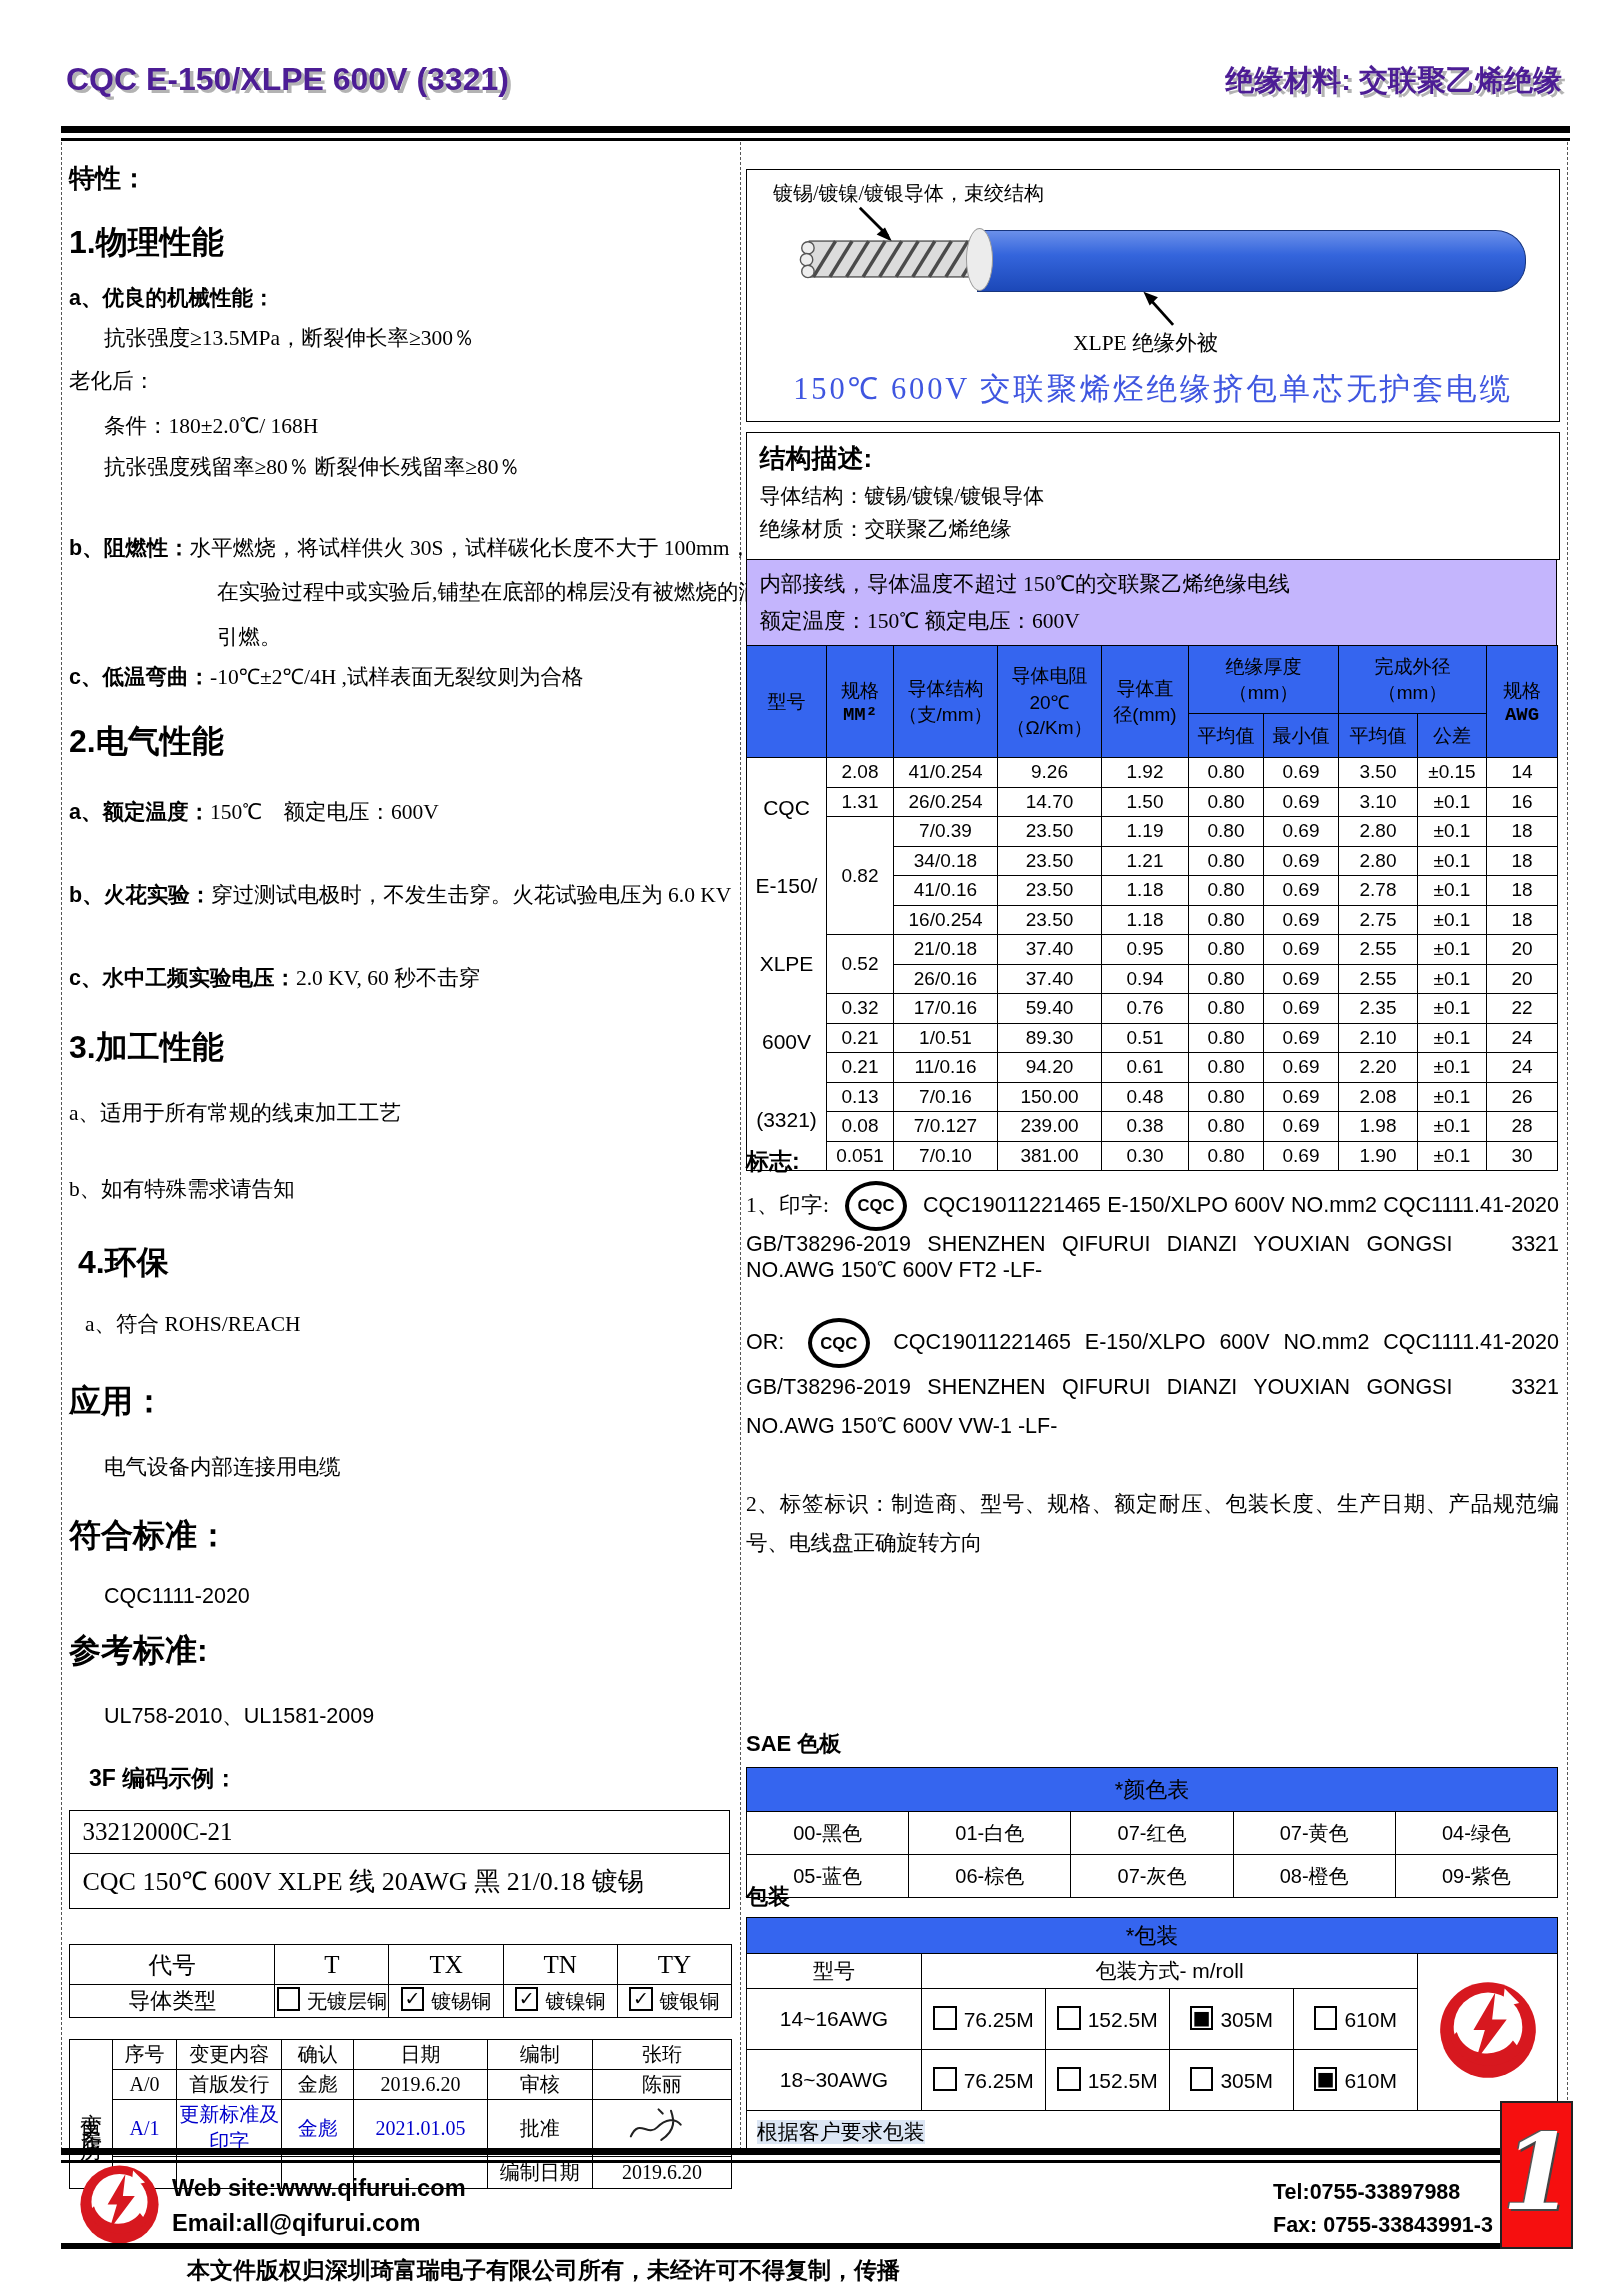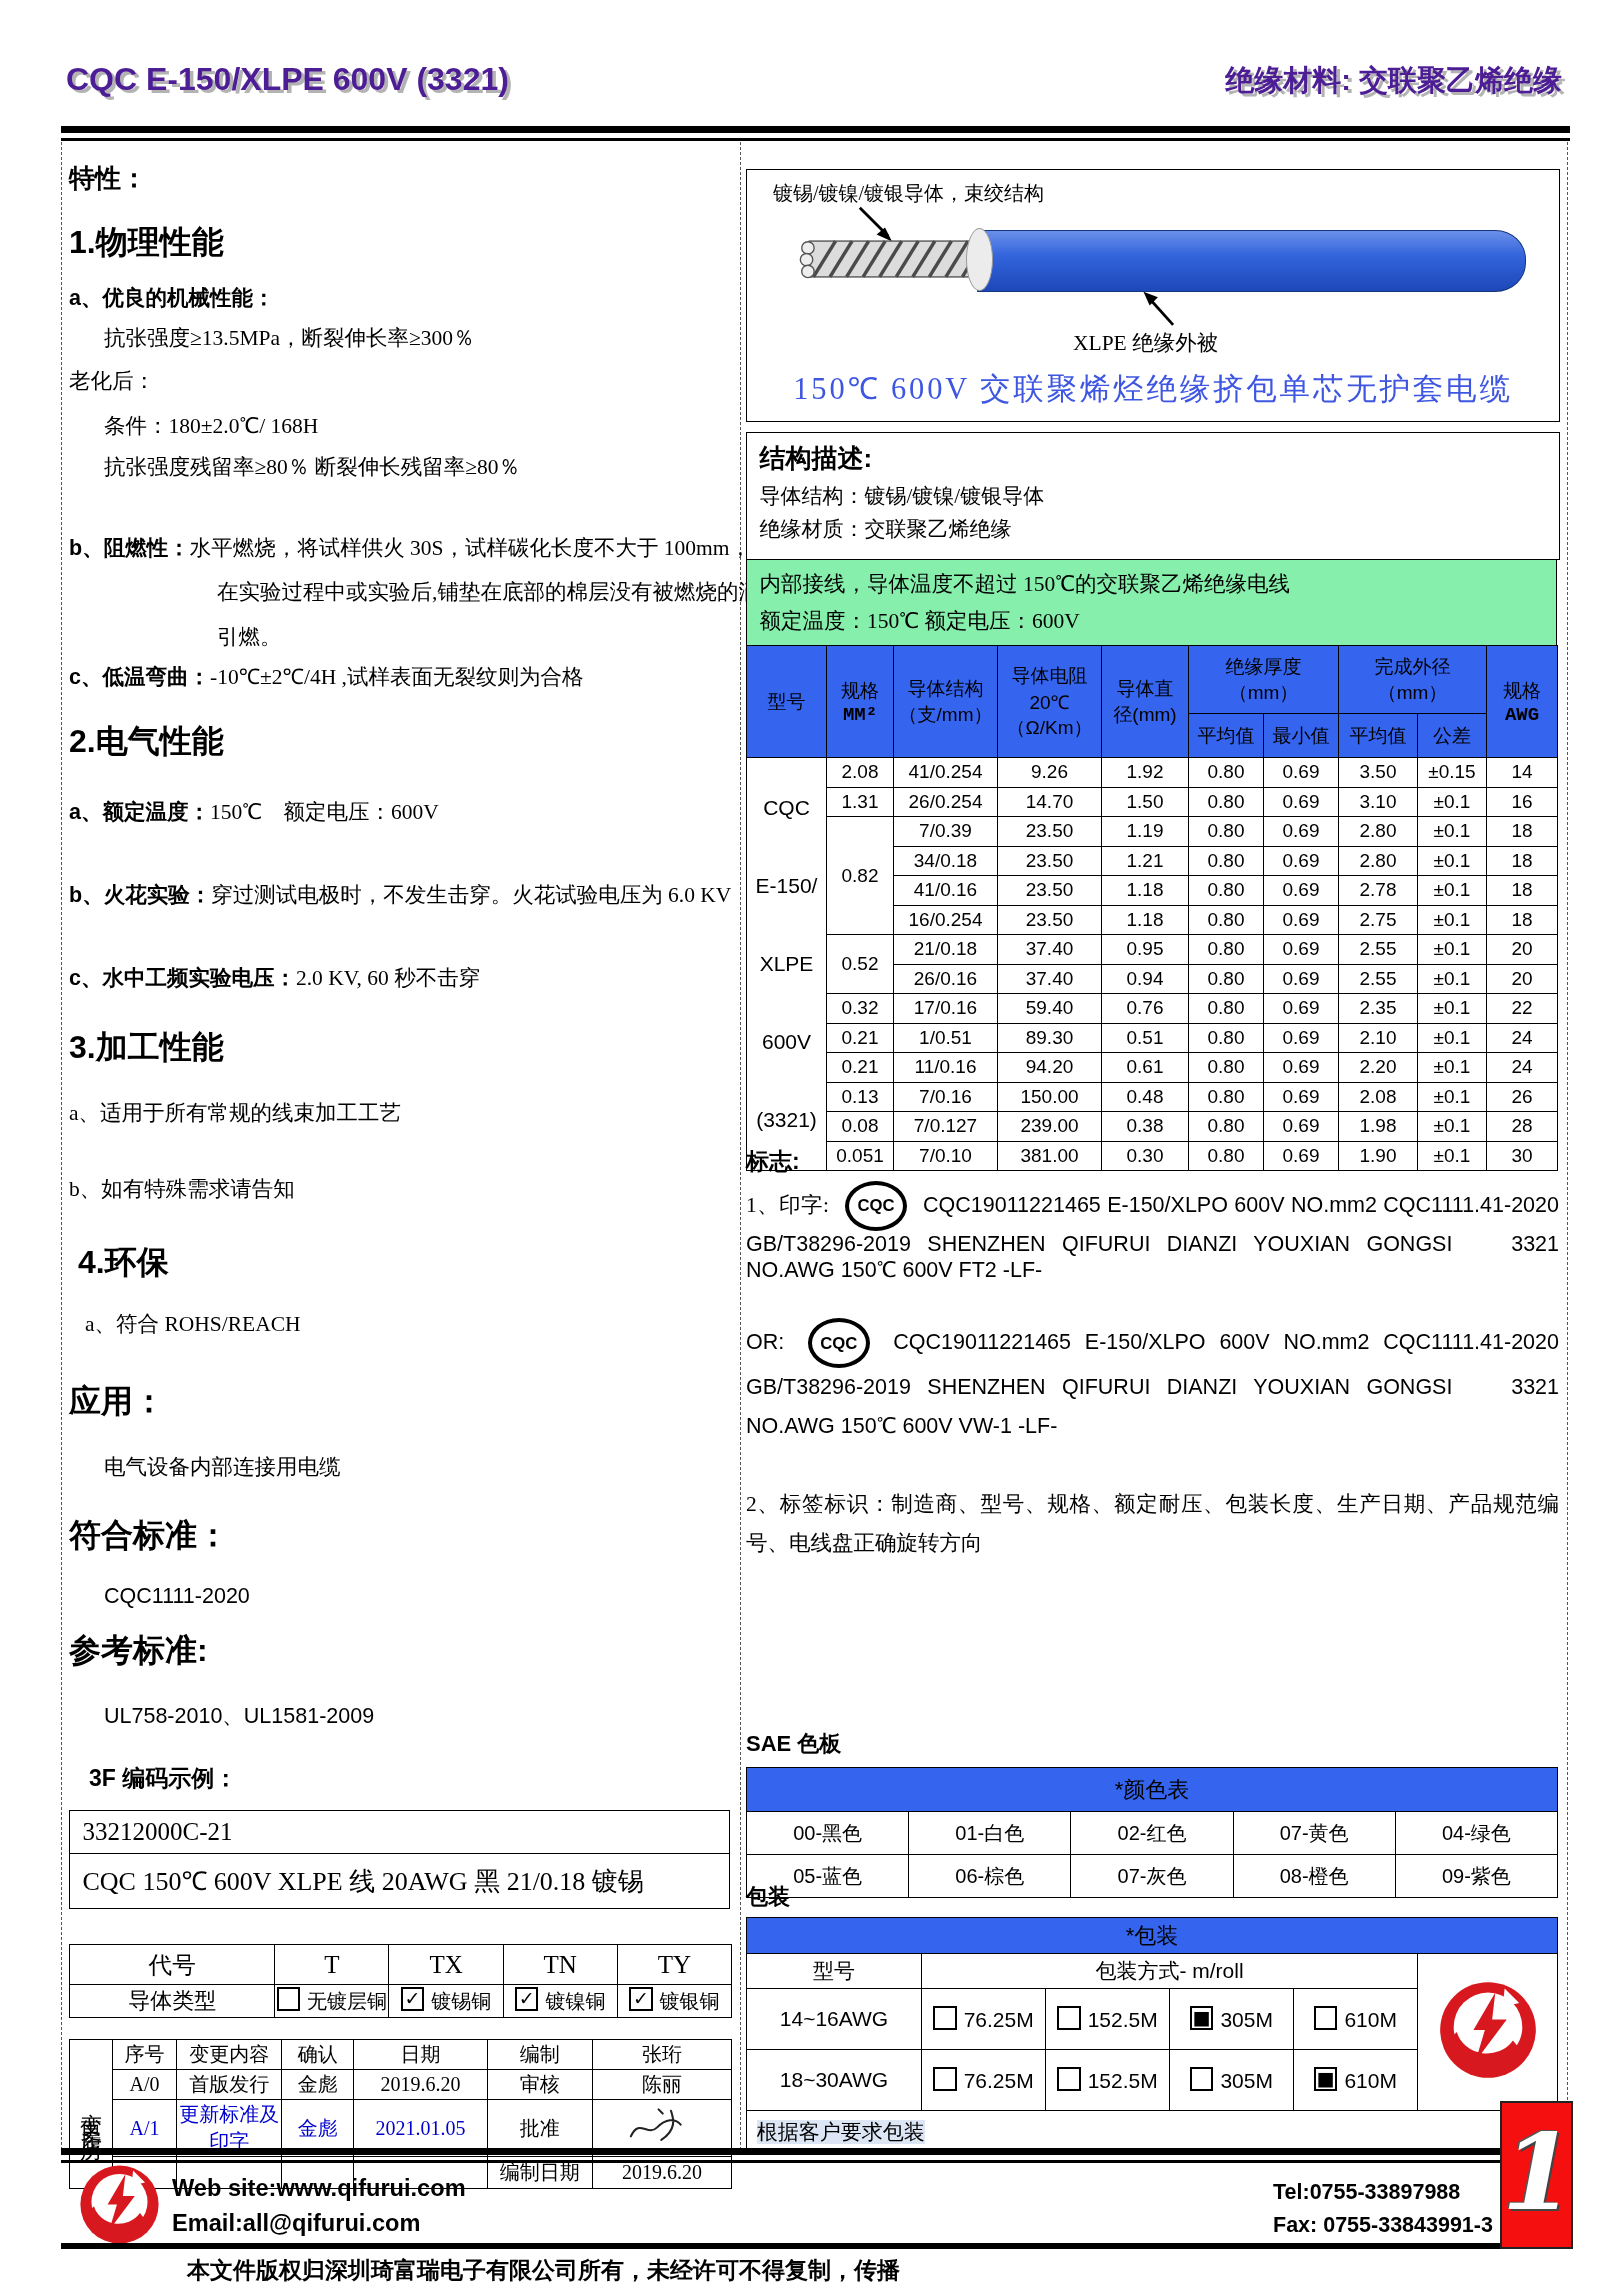--- a/index.html
+++ b/index.html
@@ -19,21 +19,21 @@
   .txt{font-size:21.5px;font-family:"Liberation Serif",serif;}
   .line{white-space:nowrap;}
   
   table{border-collapse:collapse;}
   .bt td,.bt th{border:1.4px solid #000;text-align:center;font-weight:normal;}
   
   .spec{width:812px;table-layout:fixed;font-size:19px;}
   .spec td{border:1.4px solid #000;text-align:center;height:28.5px;padding:0;}
   .spec .hd td{background:#3565ef;}
   .spec .hd .u{font-weight:bold;font-family:Liberation Mono, monospace;}
-  .grayband{background:#86efac;font-size:21.5px;line-height:37px;padding:5.6px 12.5px;
+  .grayband{background:#c4b5fd;font-size:21.5px;line-height:37px;padding:5.6px 12.5px;
             font-family:"Liberation Serif",serif;border:1.4px solid #000;border-bottom:none;}
   .modelcell{font-size:21px;}
   
   .chk{display:inline-block;width:19.4px;height:19.4px;border:2.1px solid #000;
        font-family:"DejaVu Sans",sans-serif;font-size:19px;line-height:18px;
        text-align:center;vertical-align:-2.8px;margin-right:7px;font-weight:bold;overflow:hidden;}
   
   .cqc{display:inline-flex;align-items:center;justify-content:center;width:54px;height:42px;
        border:4.2px solid #000;border-radius:50%;font-weight:900;font-size:16.7px;
        letter-spacing:0;margin:0 9.7px;vertical-align:middle;font-family:"Liberation Sans",sans-serif;}
@@ -473,21 +473,21 @@
 
   <div class="abs lbl" style="left:746px;top:1729px;font-size:22px;">SAE 色板</div>
   <table class="bt abs" style="left:746px;top:1767px;width:812px;">
     <tbody>
         <tr style="height:44px;">
           <td colspan="5" class="bluebar">*颜色表</td>
         </tr>
     <tr style="height:43px;font-size:20px;">
       <td>00-黑色</td>
       <td>01-白色</td>
-      <td>02-红色</td>
+      <td>07-红色</td>
       <td>07-黄色</td>
       <td>04-绿色</td>
     </tr>
     <tr style="height:43px;font-size:20px;">
       <td>05-蓝色</td>
       <td>06-棕色</td>
       <td>07-灰色</td>
       <td>08-橙色</td>
       <td>09-紫色</td>
     </tr>

